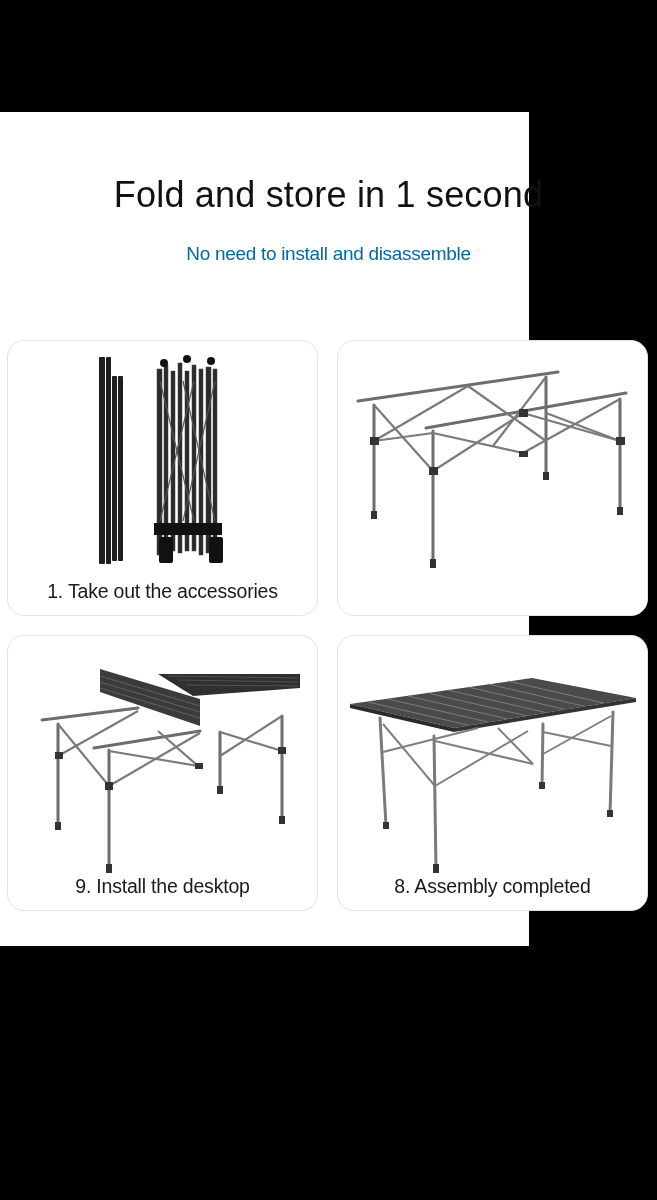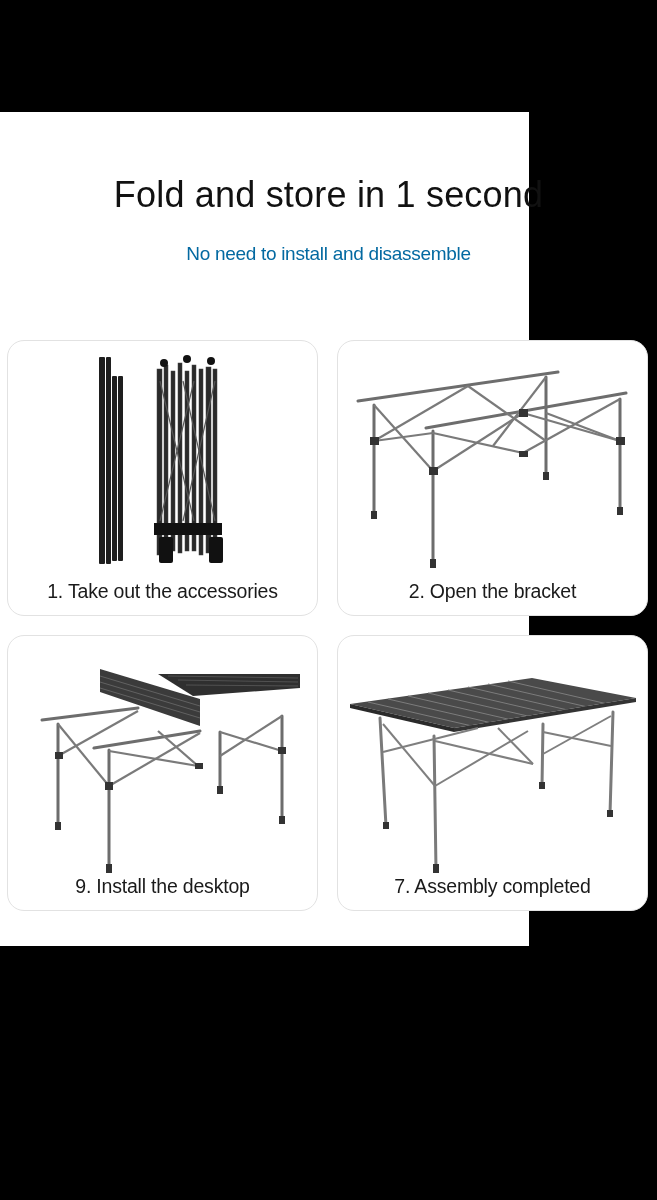--- a/index.html
+++ b/index.html
@@ -84,21 +84,20 @@
         <rect x="91" y="126" width="9" height="8"></rect>
         <rect x="181" y="110" width="9" height="6"></rect>
         <rect x="278" y="96" width="9" height="8"></rect>
         <rect x="181" y="68" width="9" height="8"></rect>
         <rect x="33" y="170" width="6" height="8"></rect>
         <rect x="92" y="218" width="6" height="9"></rect>
         <rect x="205" y="131" width="6" height="8"></rect>
         <rect x="279" y="166" width="6" height="8"></rect>
       </g>
     </svg>
-    <div class="caption">2. Open the bracket</div>
   </div>
 
   <div class="panel" style="left:7px; top:523px;">
     <svg width="311" height="276">
       <polygon points="150,38 292,38 292,52 185,60" fill="#2f2f2f"></polygon>
       <g stroke="#5a5a5a" stroke-width="0.8">
         <line x1="160" y1="40" x2="290" y2="42"></line>
         <line x1="170" y1="44" x2="290" y2="46"></line>
         <line x1="178" y1="49" x2="290" y2="50"></line>
       </g>
@@ -169,17 +168,17 @@
         <line x1="205" y1="96" x2="273" y2="110"></line>
         <line x1="273" y1="80" x2="205" y2="118"></line>
       </g>
       <g fill="#333">
         <rect x="45" y="186" width="6" height="7"></rect>
         <rect x="95" y="228" width="6" height="9"></rect>
         <rect x="201" y="146" width="6" height="7"></rect>
         <rect x="269" y="174" width="6" height="7"></rect>
       </g>
     </svg>
-    <div class="caption">7. Assembly completed</div>
+    <div class="caption">8. Assembly completed</div>
   </div>
 </div>
 
 <div class="bottom-bar"></div>
 
 </body></html>

